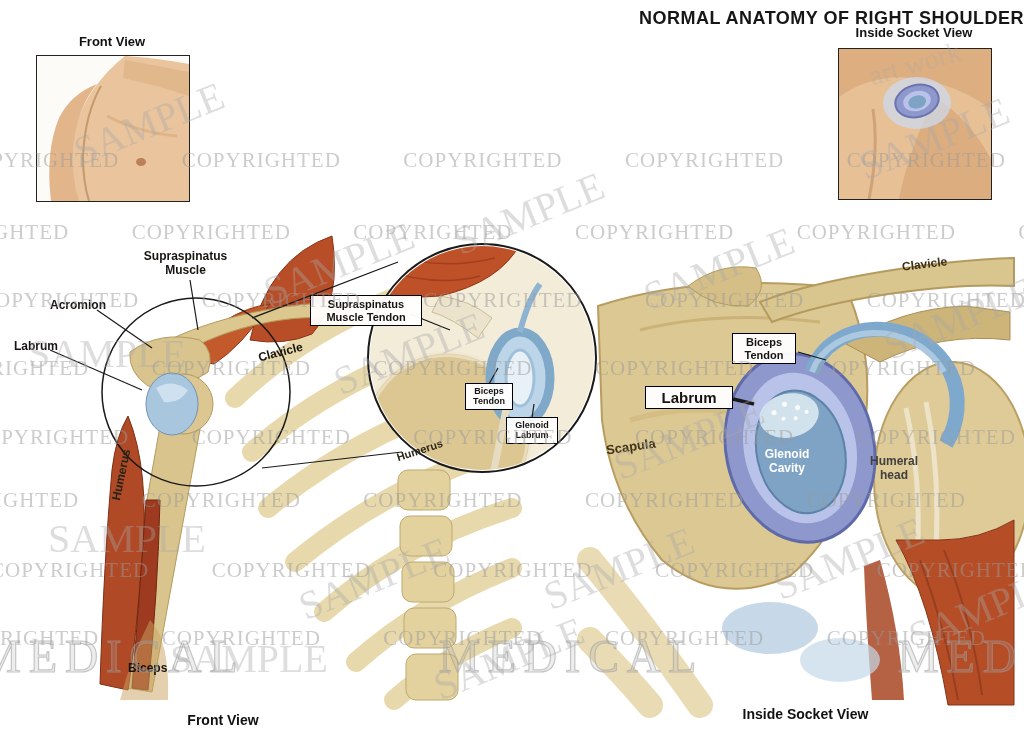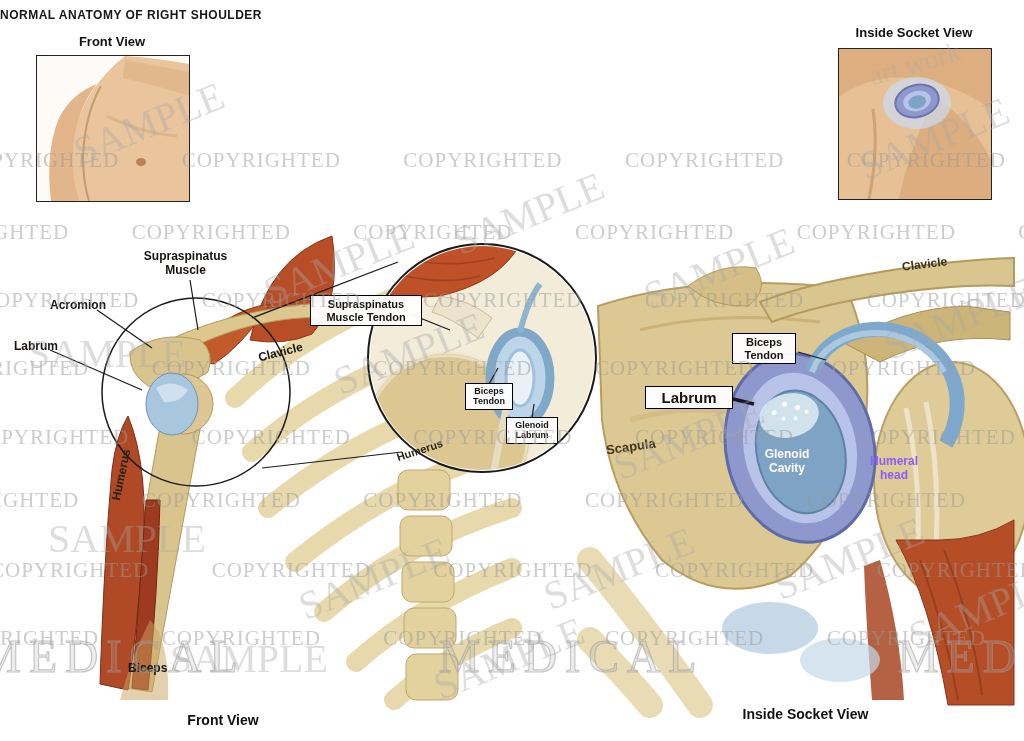--- a/index.html
+++ b/index.html
@@ -1,22 +1,22 @@
 <!DOCTYPE html>
 <html><head>
 <meta charset="utf-8">
 <style>
   html,body{margin:0;padding:0;background:#fff;}
   .canvas{position:relative;width:1024px;height:741px;background:#ffffff;overflow:hidden;
           font-family:"Liberation Sans",sans-serif;}
   svg{display:block;}
   .art{position:absolute;left:0;top:0;z-index:1;}
   .overlay{position:absolute;left:0;top:0;z-index:3;}
-  .title{position:absolute;top:8px;left:0;width:100%;text-align:left;
-         font-weight:bold;font-size:12px;letter-spacing:.5px;color:#161616;z-index:6;}
+  .title{position:absolute;top:8px;left:0;width:100%;text-align:right;
+         font-weight:bold;font-size:18px;letter-spacing:.5px;color:#161616;z-index:6;}
   .inset-title{position:absolute;font-weight:bold;font-size:13px;color:#111;text-align:center;z-index:6;}
   .inset-box{position:absolute;border:1.5px solid #222;background:#fdfbf8;z-index:2;overflow:hidden;}
   .lbl{position:absolute;font-weight:bold;font-size:12px;color:#171310;
        white-space:pre-line;line-height:1.15;z-index:6;}
   .ctr{text-align:center;}
   .boxed{background:rgba(255,255,255,.95);border:1px solid #000;padding:2px 5px;text-align:center;}
   .caption{position:absolute;font-weight:bold;font-size:14px;color:#111;text-align:center;z-index:6;}
   
   .wm{position:absolute;left:0;top:0;width:1024px;height:741px;z-index:7;pointer-events:none;
       font-family:"Liberation Serif",serif;}
@@ -204,21 +204,21 @@
 Labrum</div>
   <div class="lbl" style="left:396px;top:444px;transform:rotate(-18deg);font-size:11px;color:#2a2416">Humerus</div>
 
   <div class="lbl" style="left:902px;top:258px;transform:rotate(-7deg);color:#3a2f15">Clavicle</div>
   <div class="lbl boxed" style="left:732px;top:333px;width:52px;font-size:11px">Biceps
 Tendon</div>
   <div class="lbl boxed" style="left:645px;top:386px;width:76px;font-size:15px;border-width:1.5px">Labrum</div>
   <div class="lbl" style="left:606px;top:440px;transform:rotate(-8deg);font-size:13px;color:#42351a">Scapula</div>
   <div class="lbl ctr" style="left:742px;top:448px;width:90px;color:#ffffff">Glenoid
 Cavity</div>
-  <div class="lbl ctr" style="left:856px;top:455px;width:76px;color:#8b5cf6">Humeral
+  <div class="lbl ctr" style="left:856px;top:455px;width:76px;color:#404040">Humeral
 head</div>
 
   <div class="caption" style="left:148px;top:712px;width:150px">Front View</div>
   <div class="caption" style="left:713px;top:706px;width:185px">Inside Socket View</div>
 
   <div class="wm">
     <div class="wm-row" style="left:-40px;top:148px">COPYRIGHTED          COPYRIGHTED          COPYRIGHTED          COPYRIGHTED          COPYRIGHTED</div>
     <div class="wm-row" style="left:-90px;top:220px">COPYRIGHTED          COPYRIGHTED          COPYRIGHTED          COPYRIGHTED          COPYRIGHTED          COPYRIGHTED</div>
     <div class="wm-row" style="left:-20px;top:288px">COPYRIGHTED          COPYRIGHTED          COPYRIGHTED          COPYRIGHTED          COPYRIGHTED</div>
     <div class="wm-row" style="left:-70px;top:356px">COPYRIGHTED          COPYRIGHTED          COPYRIGHTED          COPYRIGHTED          COPYRIGHTED          COPYRIGHTED</div>

